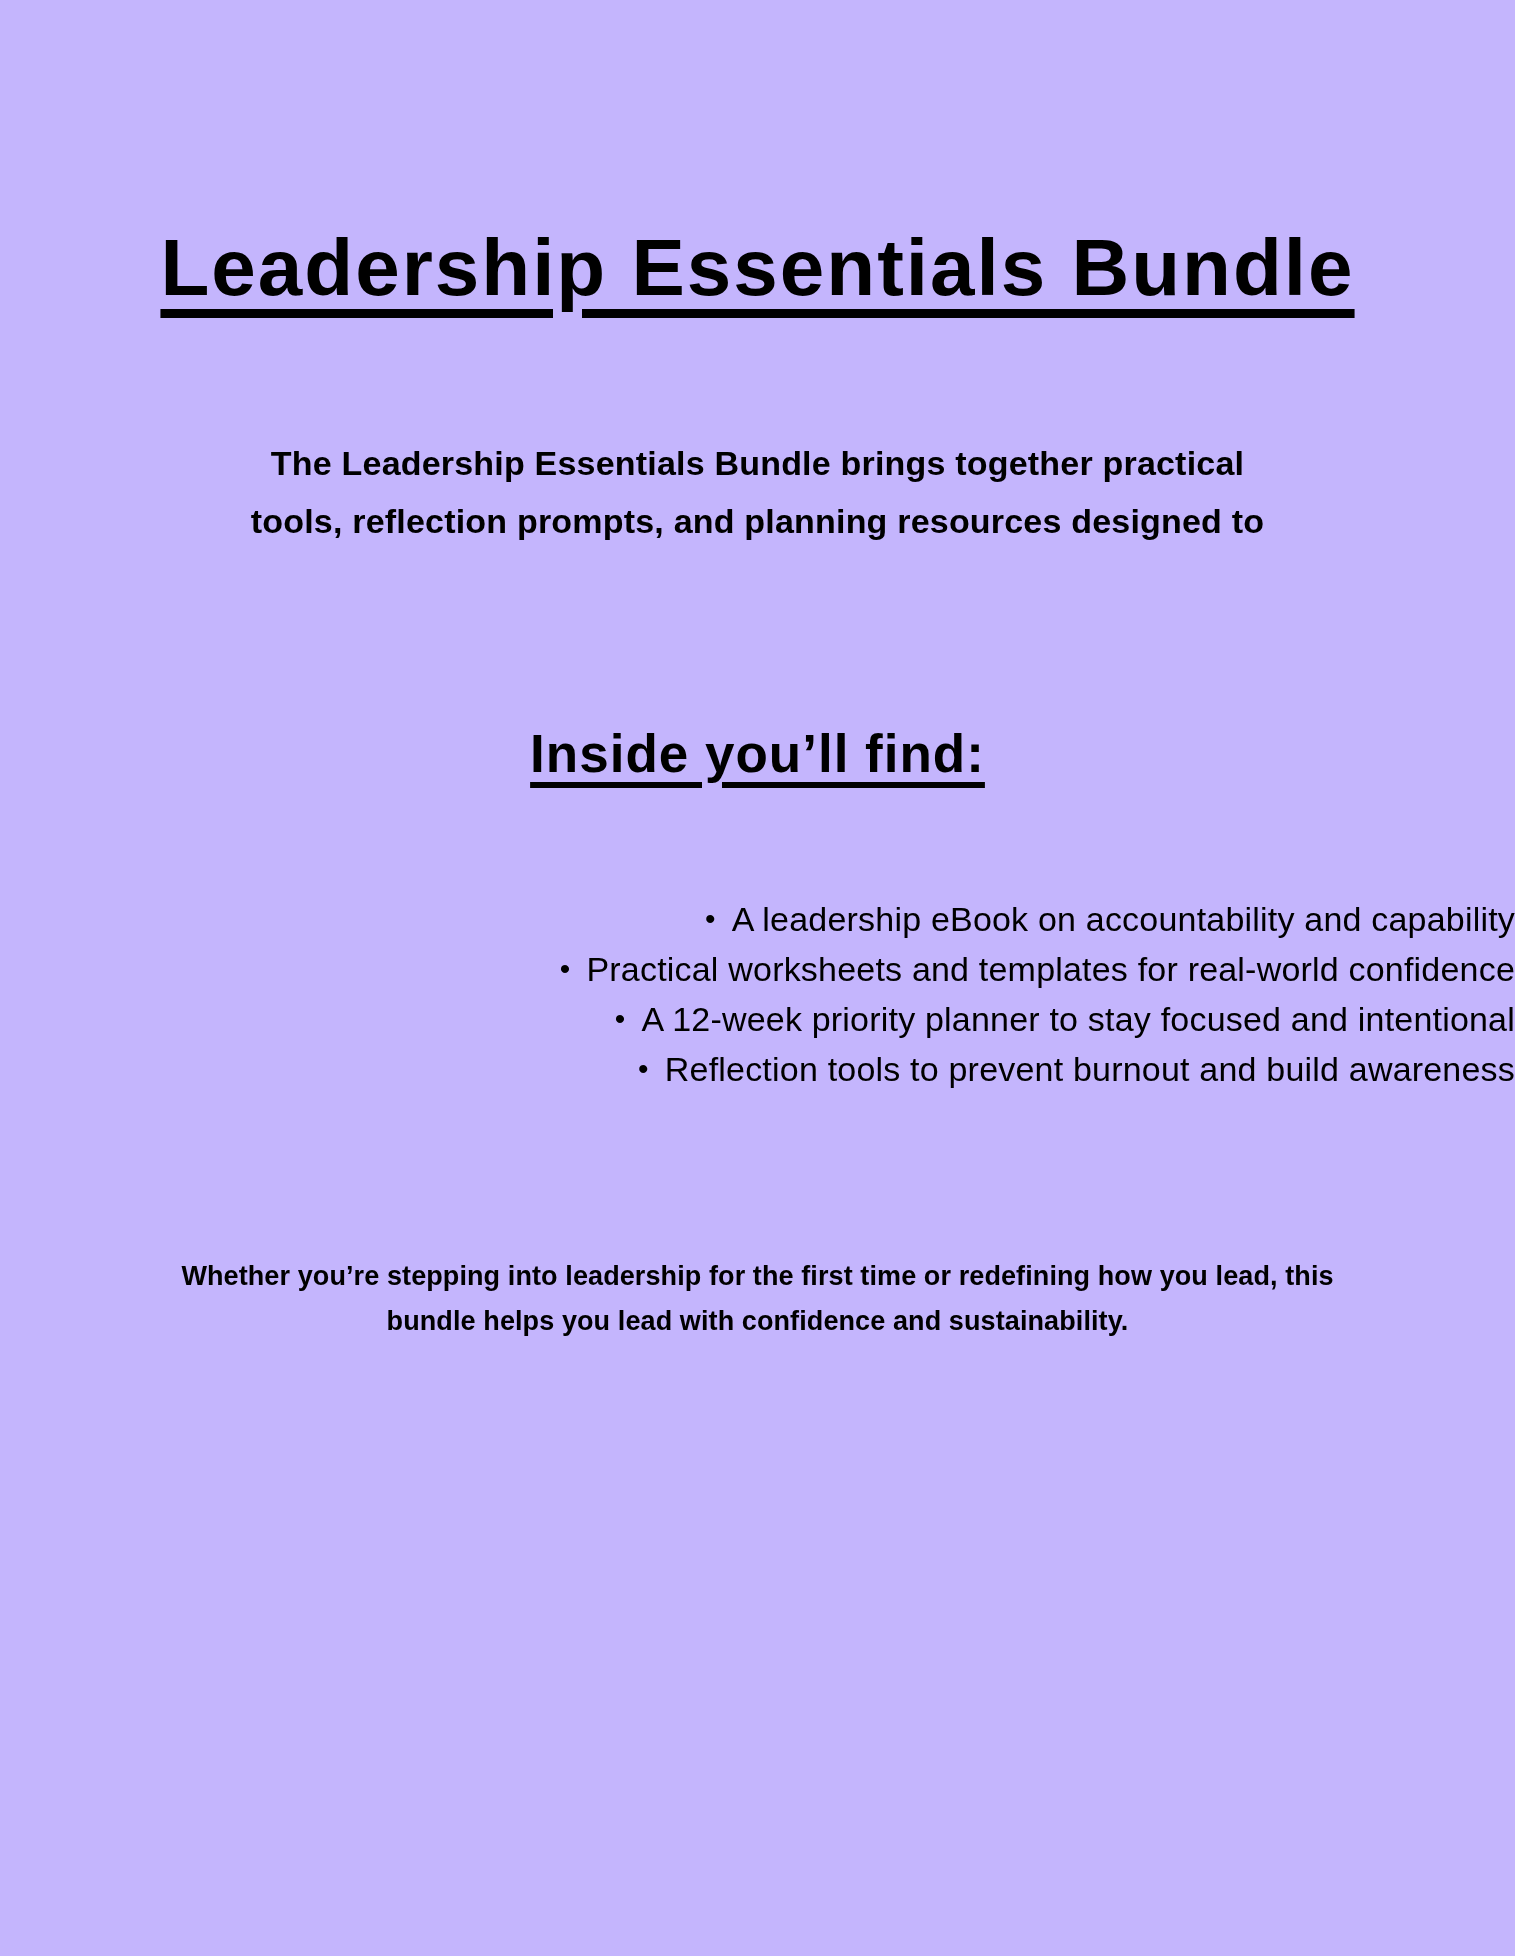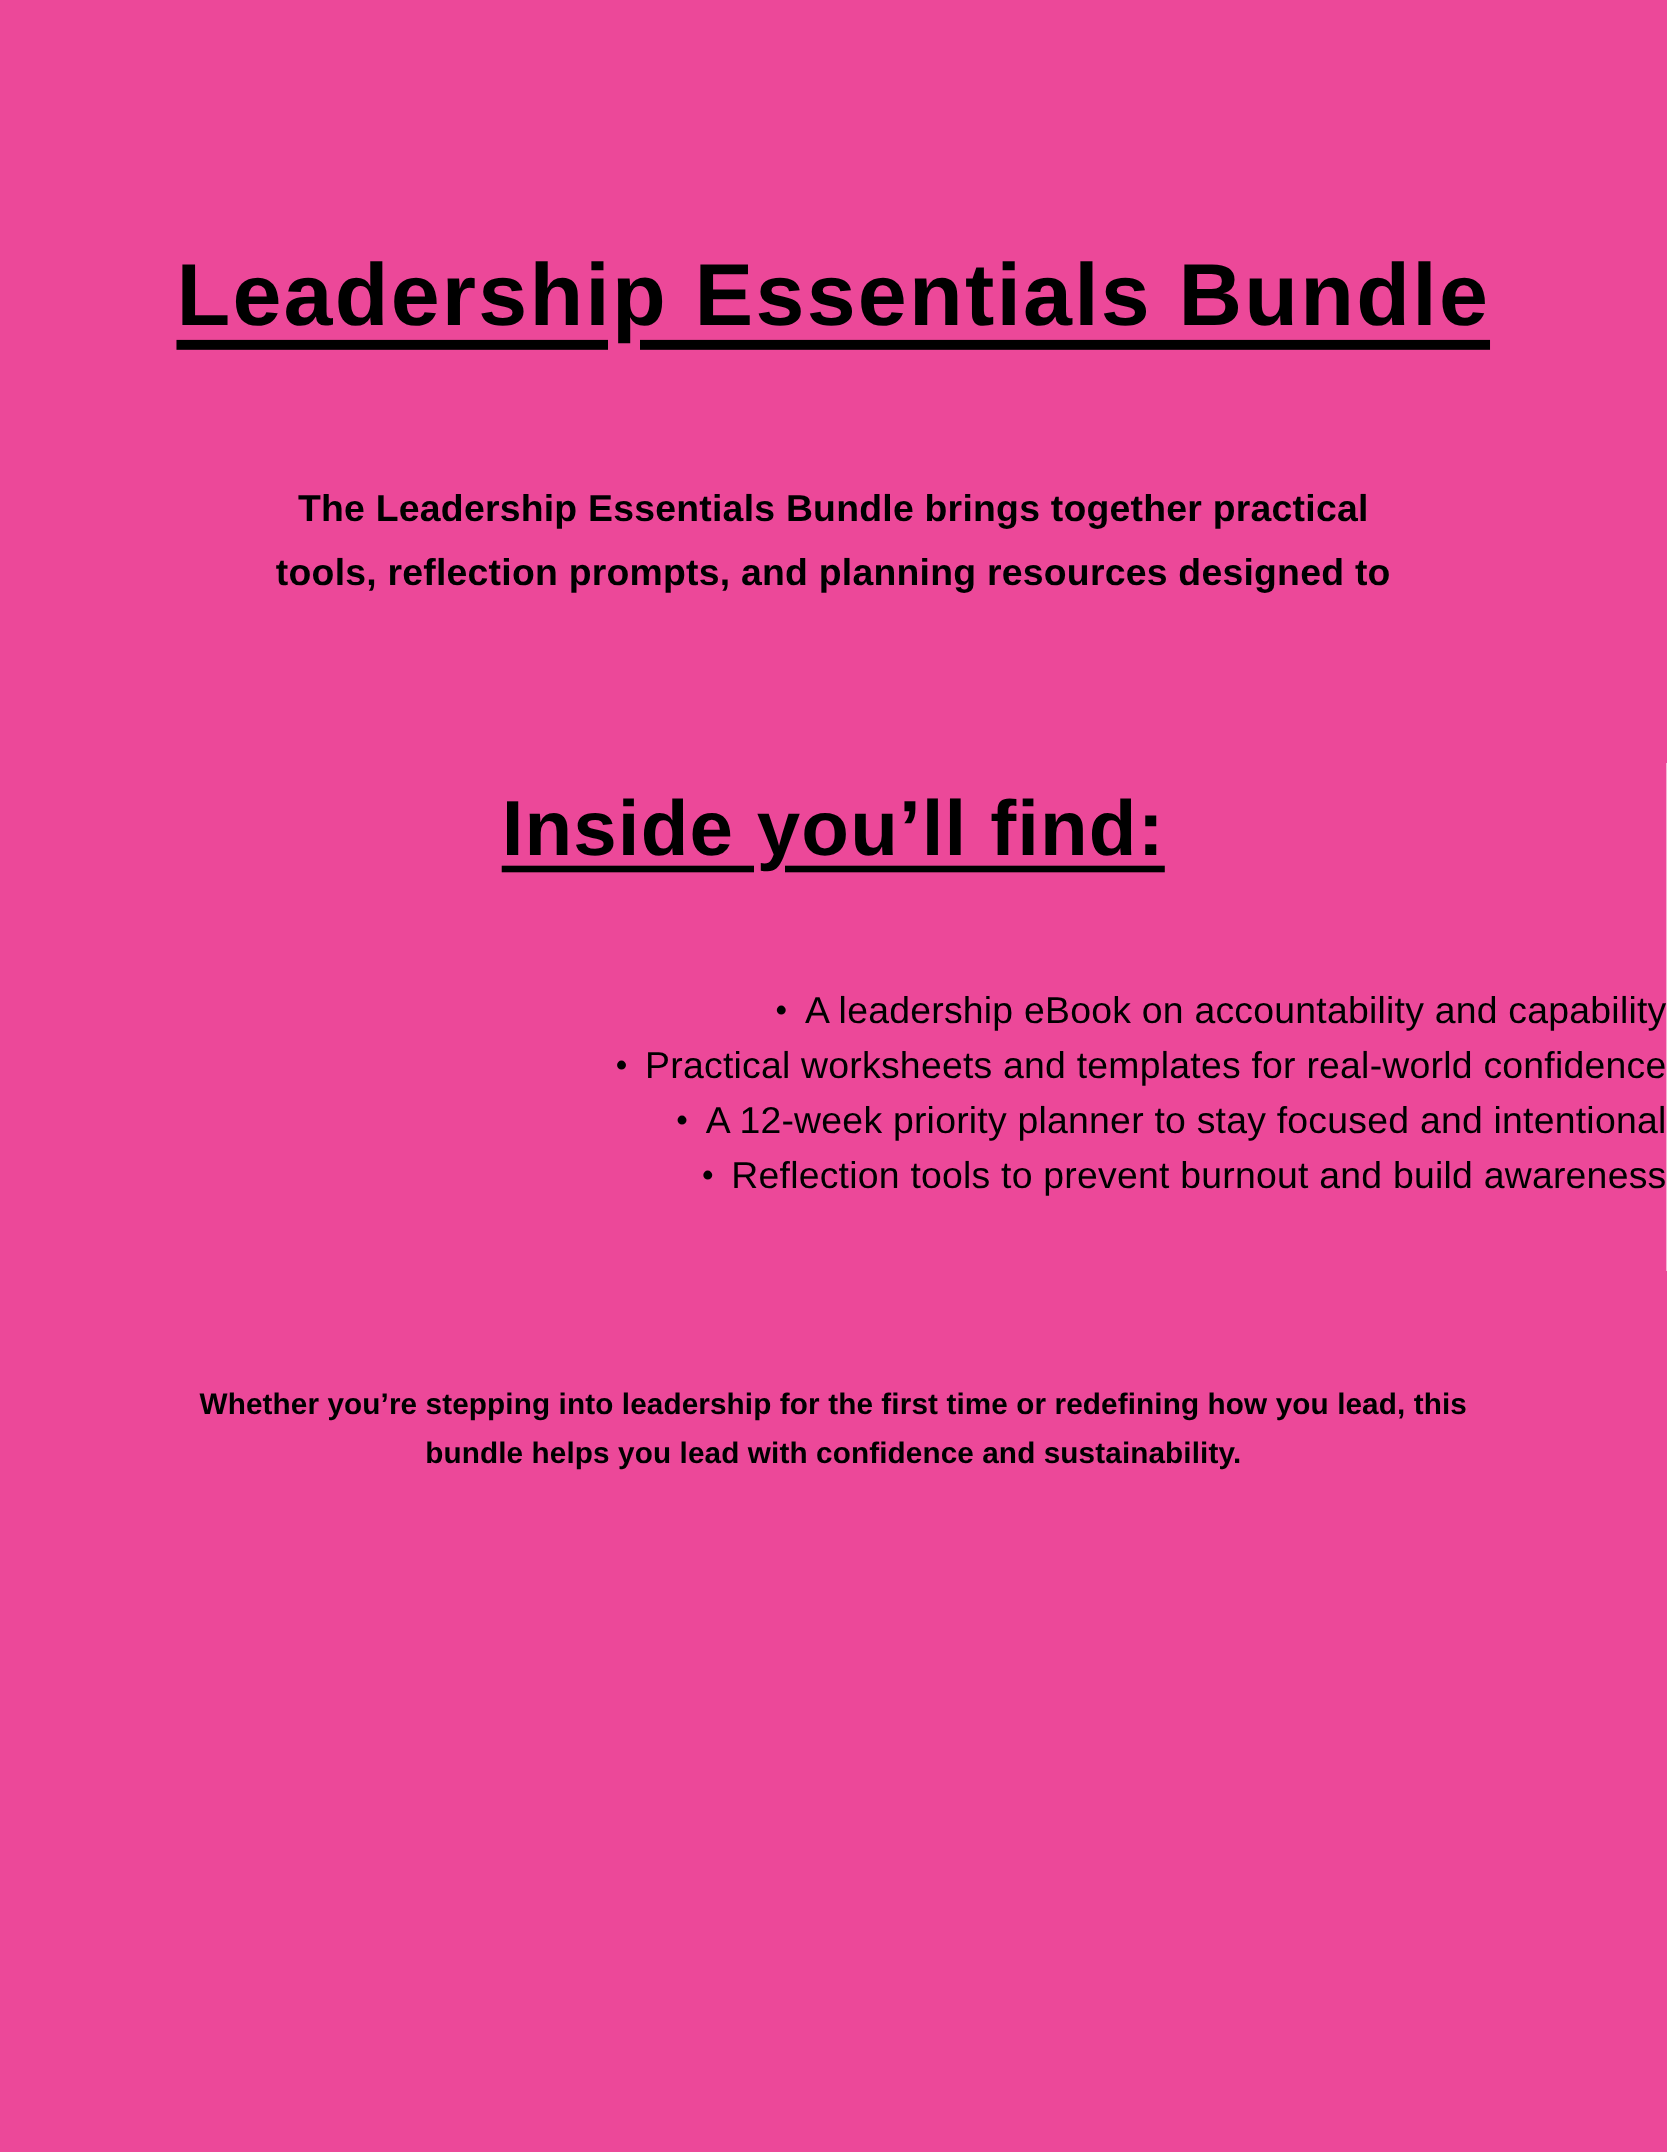--- a/index.html
+++ b/index.html
@@ -11,21 +11,21 @@
     width: 1515px;
     height: 1956px;
     font-family: "Liberation Sans", sans-serif;
     color: #000000;
     -webkit-font-smoothing: antialiased;
   }
   .page {
     width: 1515px;
     height: 1956px;
     overflow: hidden;
-    background: #ec4899;
+    background: #c4b5fd;
   }
   .title {
     margin: 222px auto 0 auto;
     text-align: center;
     font-size: 80px;
     font-weight: 700;
     letter-spacing: 2px;
     line-height: 1.15;
     text-decoration: underline;
     text-decoration-thickness: 9px;
@@ -35,21 +35,21 @@
     margin: 120px auto 0 auto;
     text-align: center;
     font-size: 34px;
     font-weight: 700;
     line-height: 58px;
     letter-spacing: 0.2px;
   }
   .section-heading {
     margin: 172px auto 0 auto;
     text-align: center;
-    font-size: 71px;
+    font-size: 53px;
     font-weight: 700;
     letter-spacing: 1px;
     line-height: 64px;
     text-decoration: underline;
     text-decoration-thickness: 6px;
     text-underline-offset: 10px;
   }
   .features {
     margin: 108px auto 13px auto;
     padding: 0;

